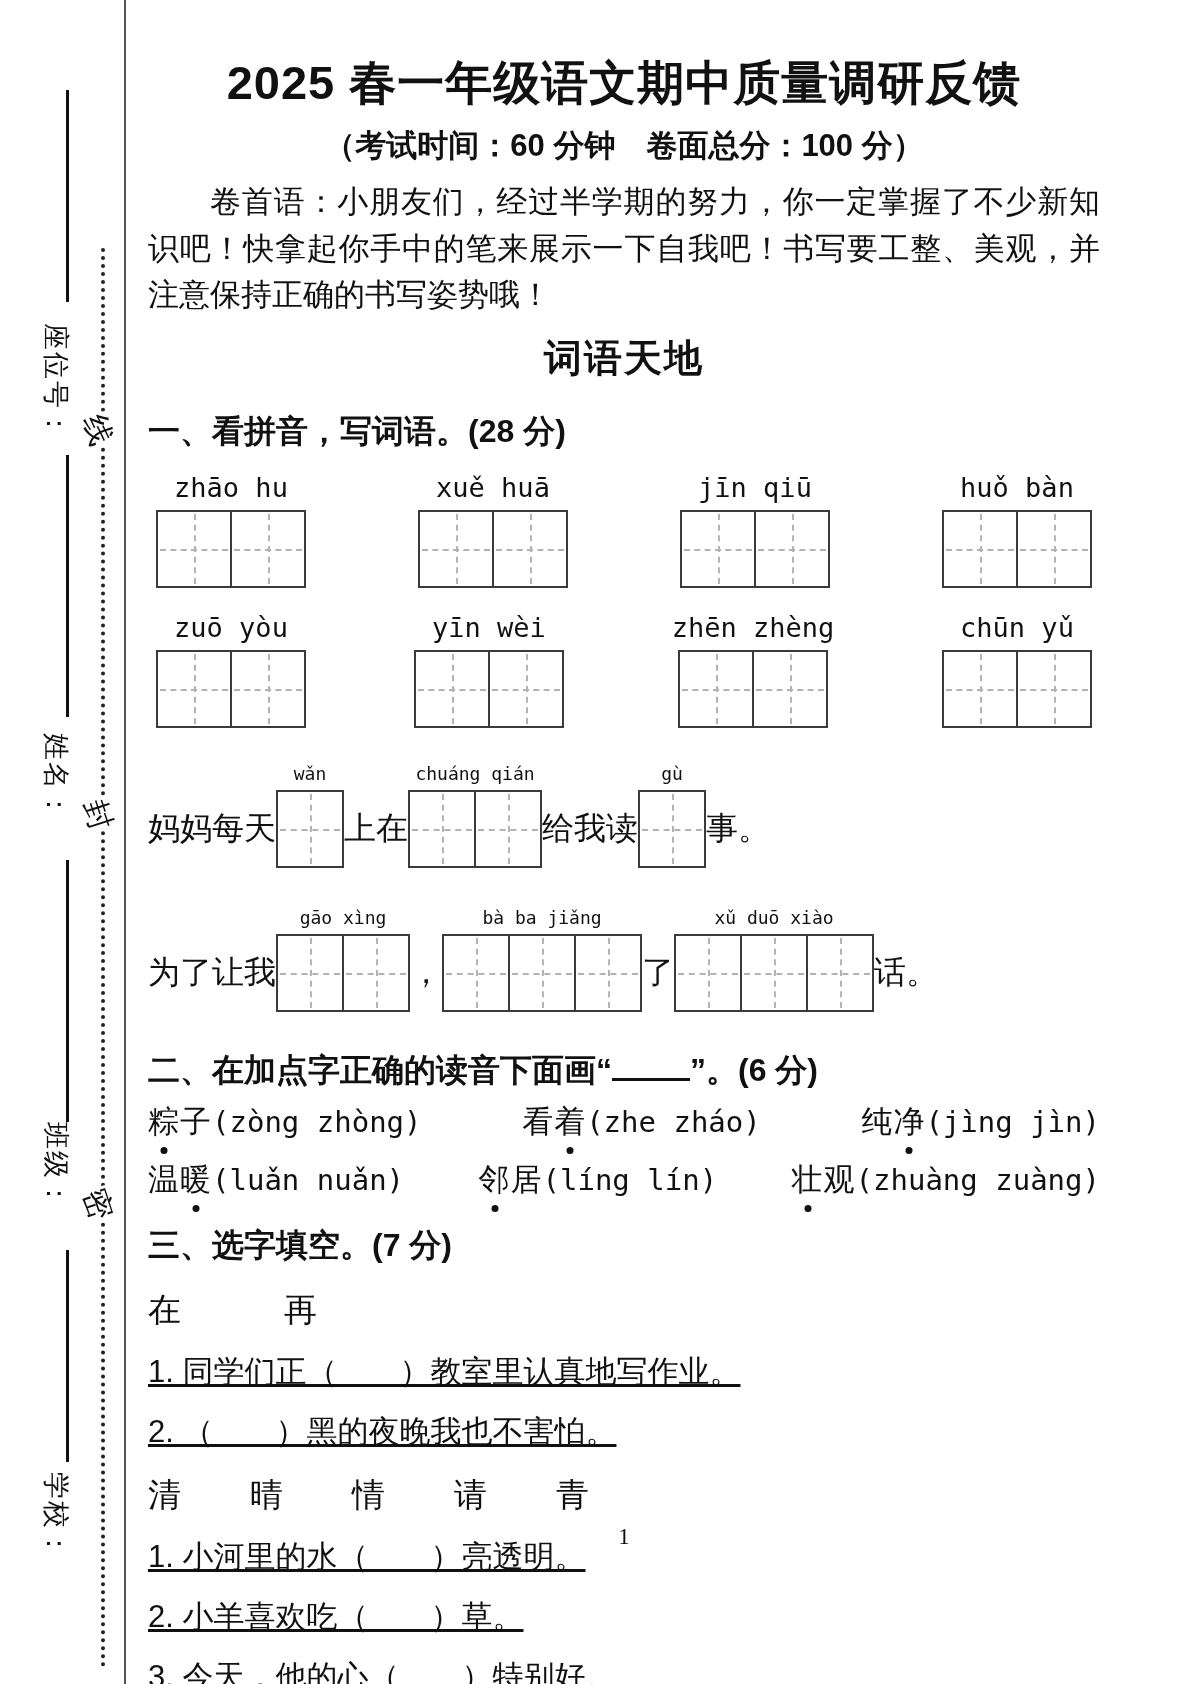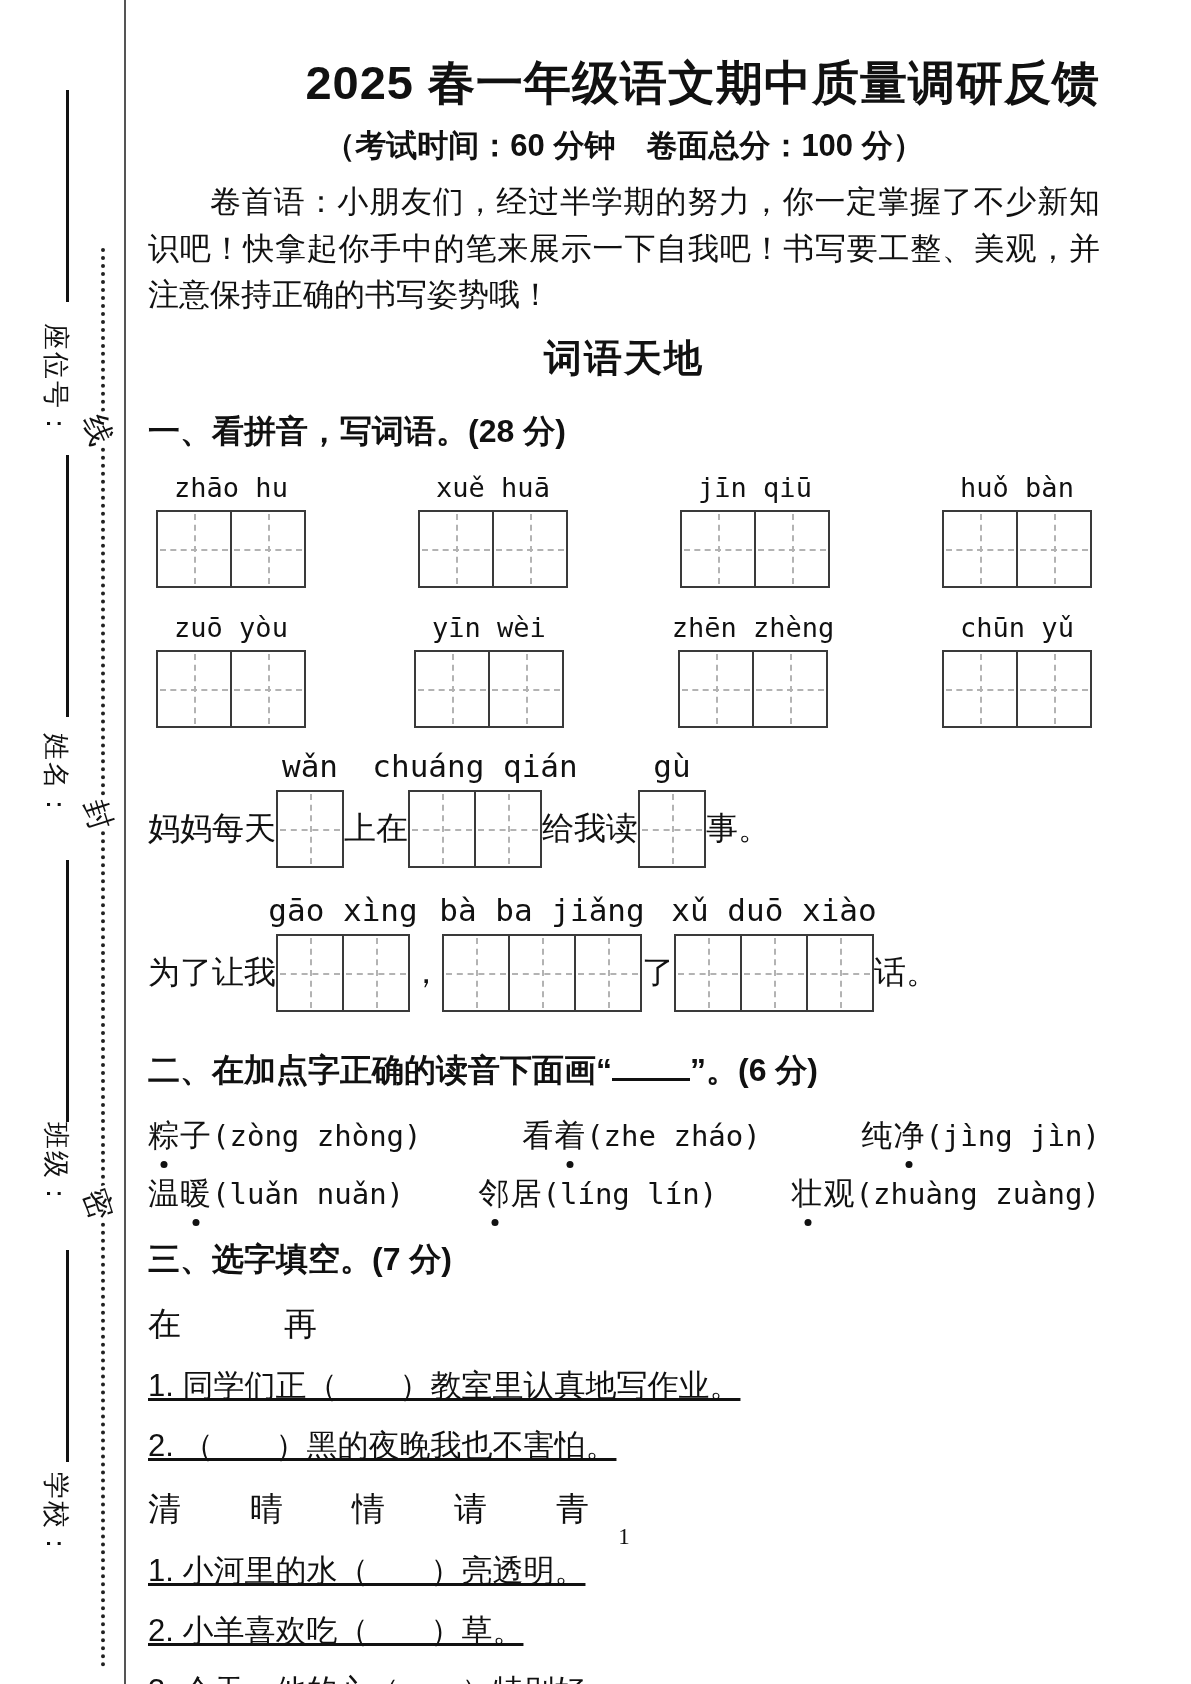--- a/index.html
+++ b/index.html
@@ -19,43 +19,43 @@
   }
   .lab1{top:323px;} .lab2{top:733px;} .lab3{top:1122px;} .lab4{top:1472px;}
   .sealline{position:absolute;left:101px;top:248px;height:1420px;width:0;border-left:4px dotted #222;}
   .sealchar{
     position:absolute;left:82px;background:#fff;font-size:30px;line-height:1;
     padding:3px 1px;transform:rotate(72deg);color:#111;
   }
   .sc1{top:412px;} .sc2{top:797px;} .sc3{top:1186px;}
   
   .main{position:absolute;left:148px;top:52px;width:952px;}
-  .title{font-size:47px;font-weight:700;text-align:right;letter-spacing:1px;}
+  .title{font-size:47px;font-weight:700;text-align:center;letter-spacing:1px;}
   .subtitle{font-size:31px;text-align:center;margin-top:10px;font-weight:bold;}
   .preface{font-size:31px;line-height:1.5;text-indent:2em;margin-top:12px;text-align:justify;}
   .band{font-size:38px;font-weight:700;text-align:center;margin-top:14px;letter-spacing:2px;}
   .qhead{font-size:32px;font-weight:700;margin-top:26px;}
   .pinyin{font-family:"DejaVu Sans Mono",monospace;}
   
   .pinrow{display:flex;justify-content:space-between;margin-top:18px;padding:0 8px;}
   .pgroup{display:flex;flex-direction:column;align-items:center;}
   .plabel{font-size:27px;margin-bottom:7px;white-space:nowrap;}
   .wbox{display:inline-flex;border:2px solid #3a3a3a;background:#fff;}
   .wcell{position:relative;width:72px;height:74px;display:inline-block;}
   .wcell + .wcell{border-left:2px solid #3a3a3a;}
   .wcell::before{content:'';position:absolute;left:50%;top:2px;bottom:2px;border-left:2px dashed #b3b3b3;}
   .wcell::after{content:'';position:absolute;top:50%;left:2px;right:2px;border-top:2px dashed #b3b3b3;}
   .wcell.sm{width:64px;}
   
   .sentrow{display:flex;align-items:center;font-size:32px;margin-top:62px;white-space:nowrap;}
   .hintwrap{position:relative;display:inline-flex;}
   .hint{position:absolute;bottom:100%;left:50%;transform:translateX(-50%);
-        margin-bottom:6px;font-size:31px;white-space:nowrap;}
-  
-  .q2row{display:flex;justify-content:space-between;margin-top:22px;font-size:31px;white-space:nowrap;}
+        margin-bottom:6px;font-size:18px;white-space:nowrap;}
+  
+  .q2row{display:flex;justify-content:space-between;margin-top:8px;font-size:31px;white-space:nowrap;}
   .q2row.second{margin-top:16px;}
   .q2word{letter-spacing:1px;}
   .dotchar{position:relative;display:inline-block;}
   .dotchar::after{content:'';position:absolute;left:50%;bottom:-11px;transform:translateX(-50%);
                   width:7px;height:7px;border-radius:50%;background:#111;}
   .q2opts{font-size:29px;}
   .blankline{display:inline-block;width:78px;border-bottom:3px solid #111;height:1em;vertical-align:baseline;}
   
   .optline{font-size:33px;margin-top:20px;letter-spacing:1px;}
   .fillitem{font-size:31px;margin-top:18px;text-decoration:underline;}

